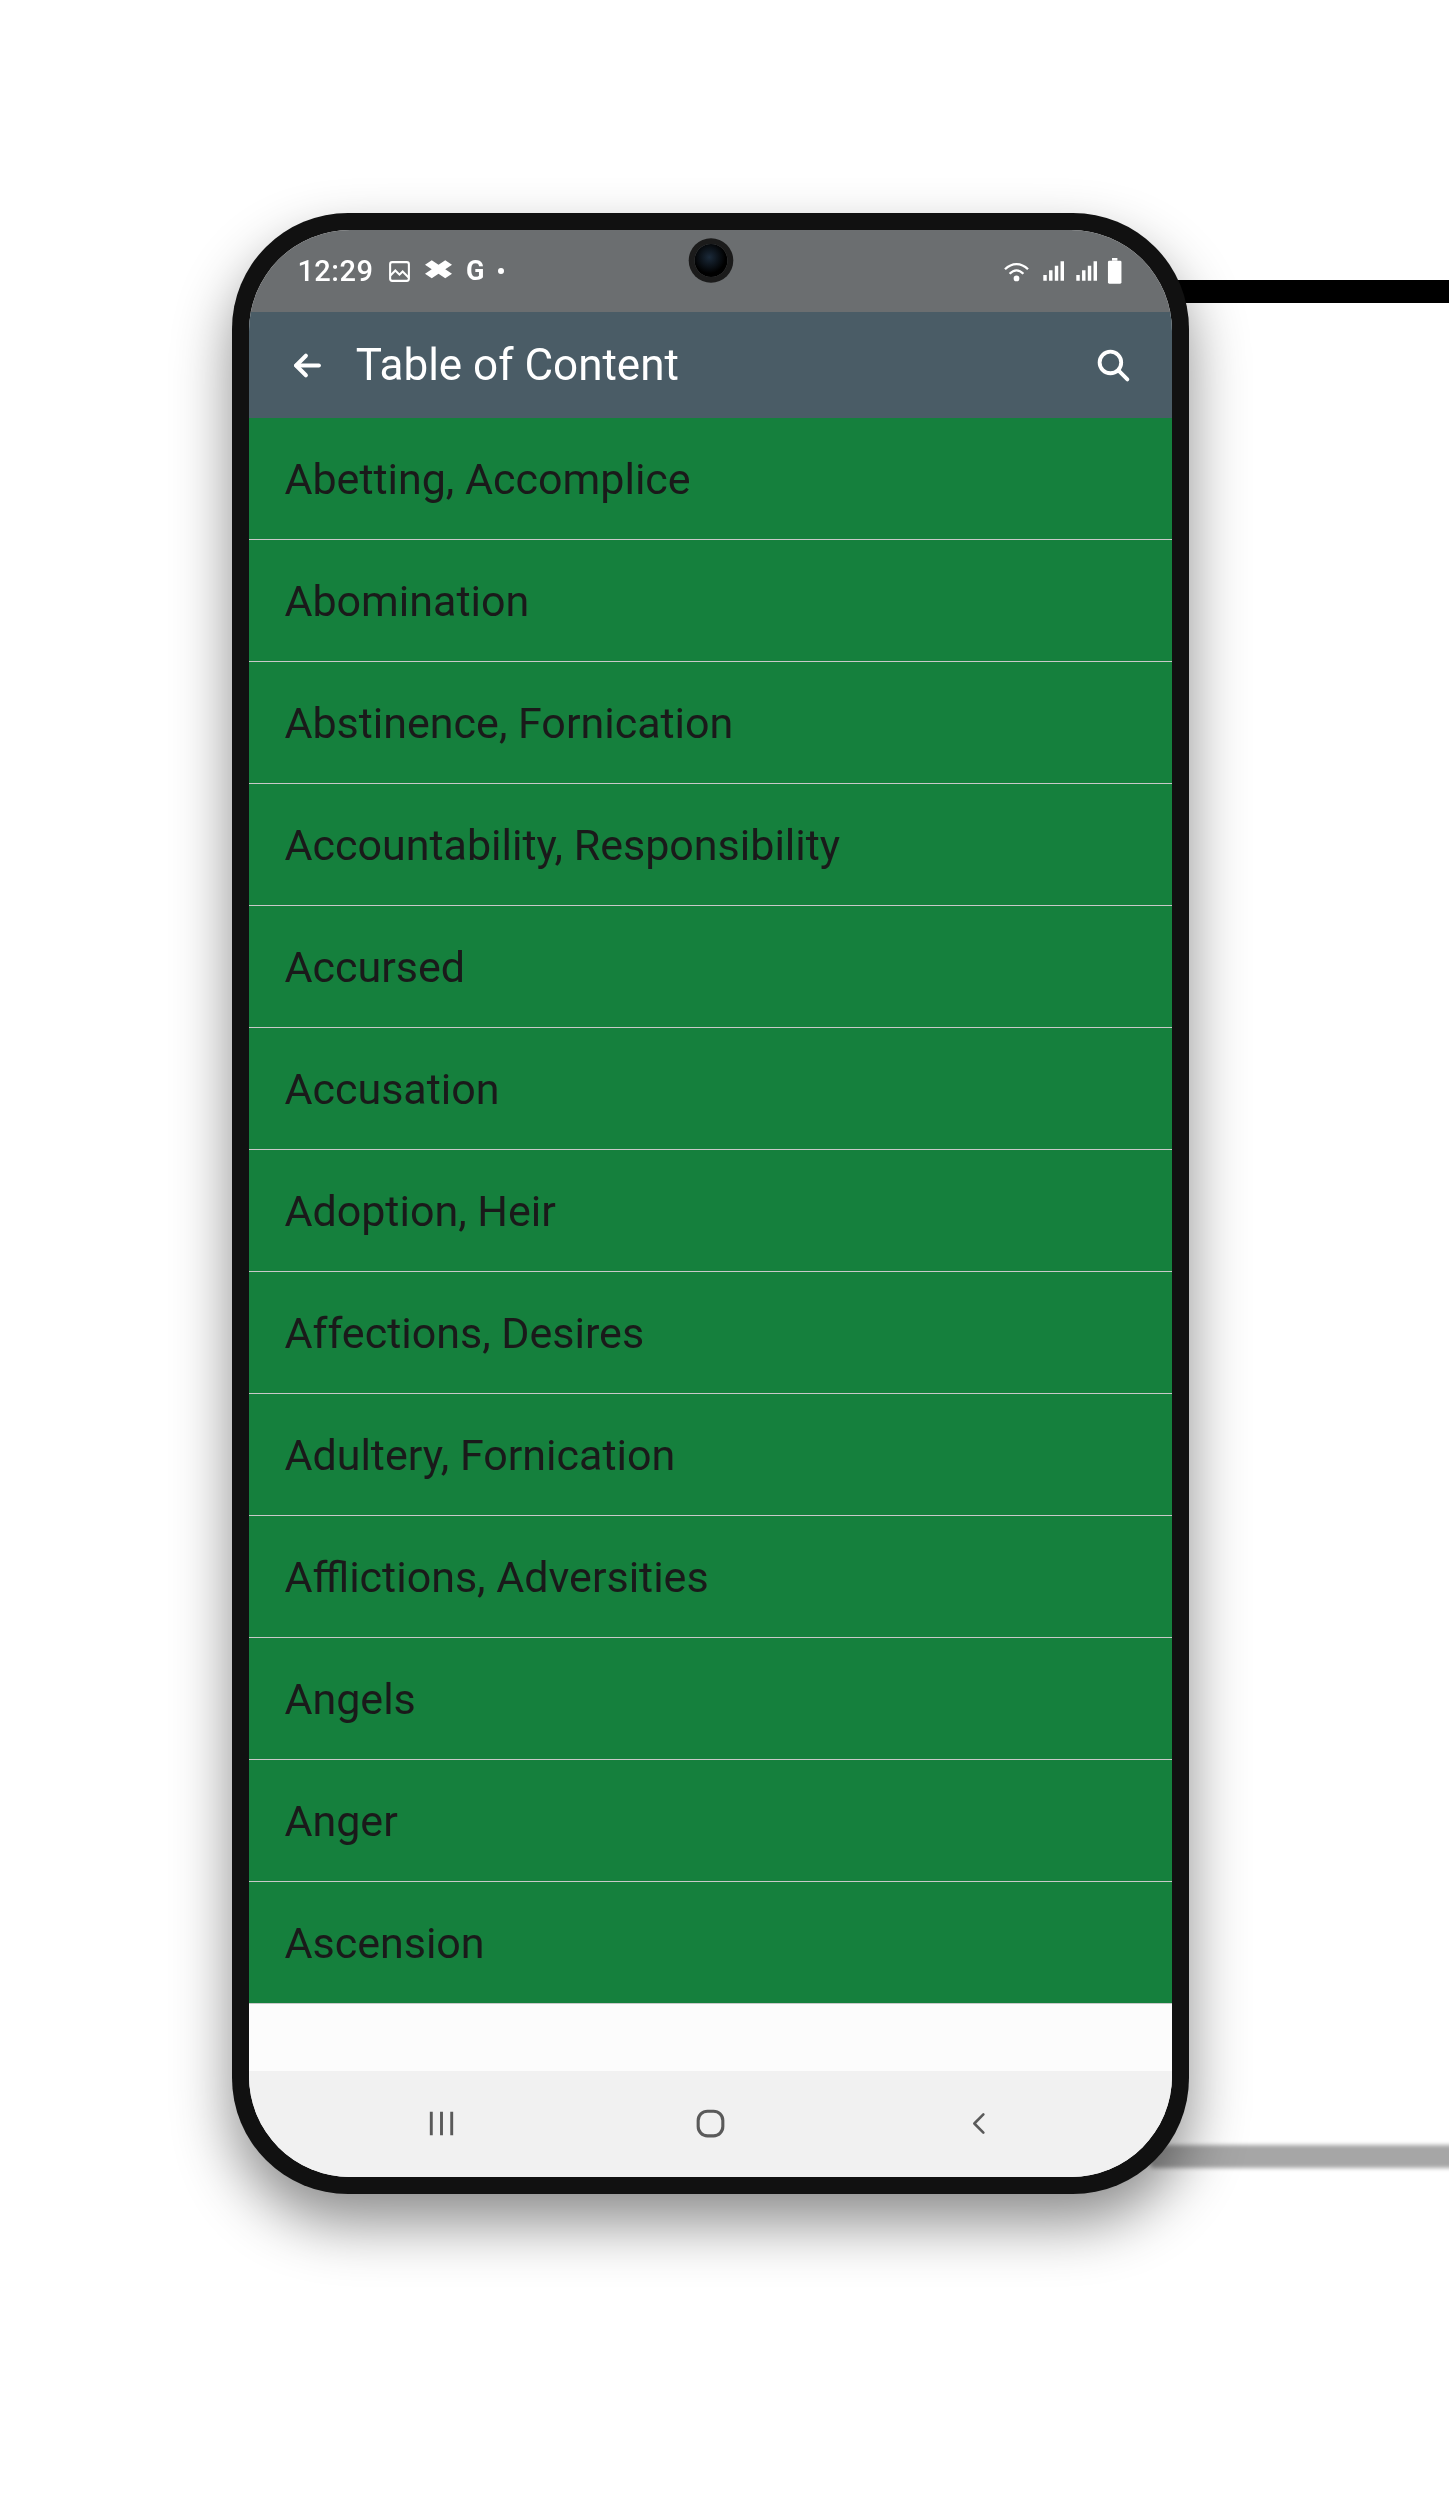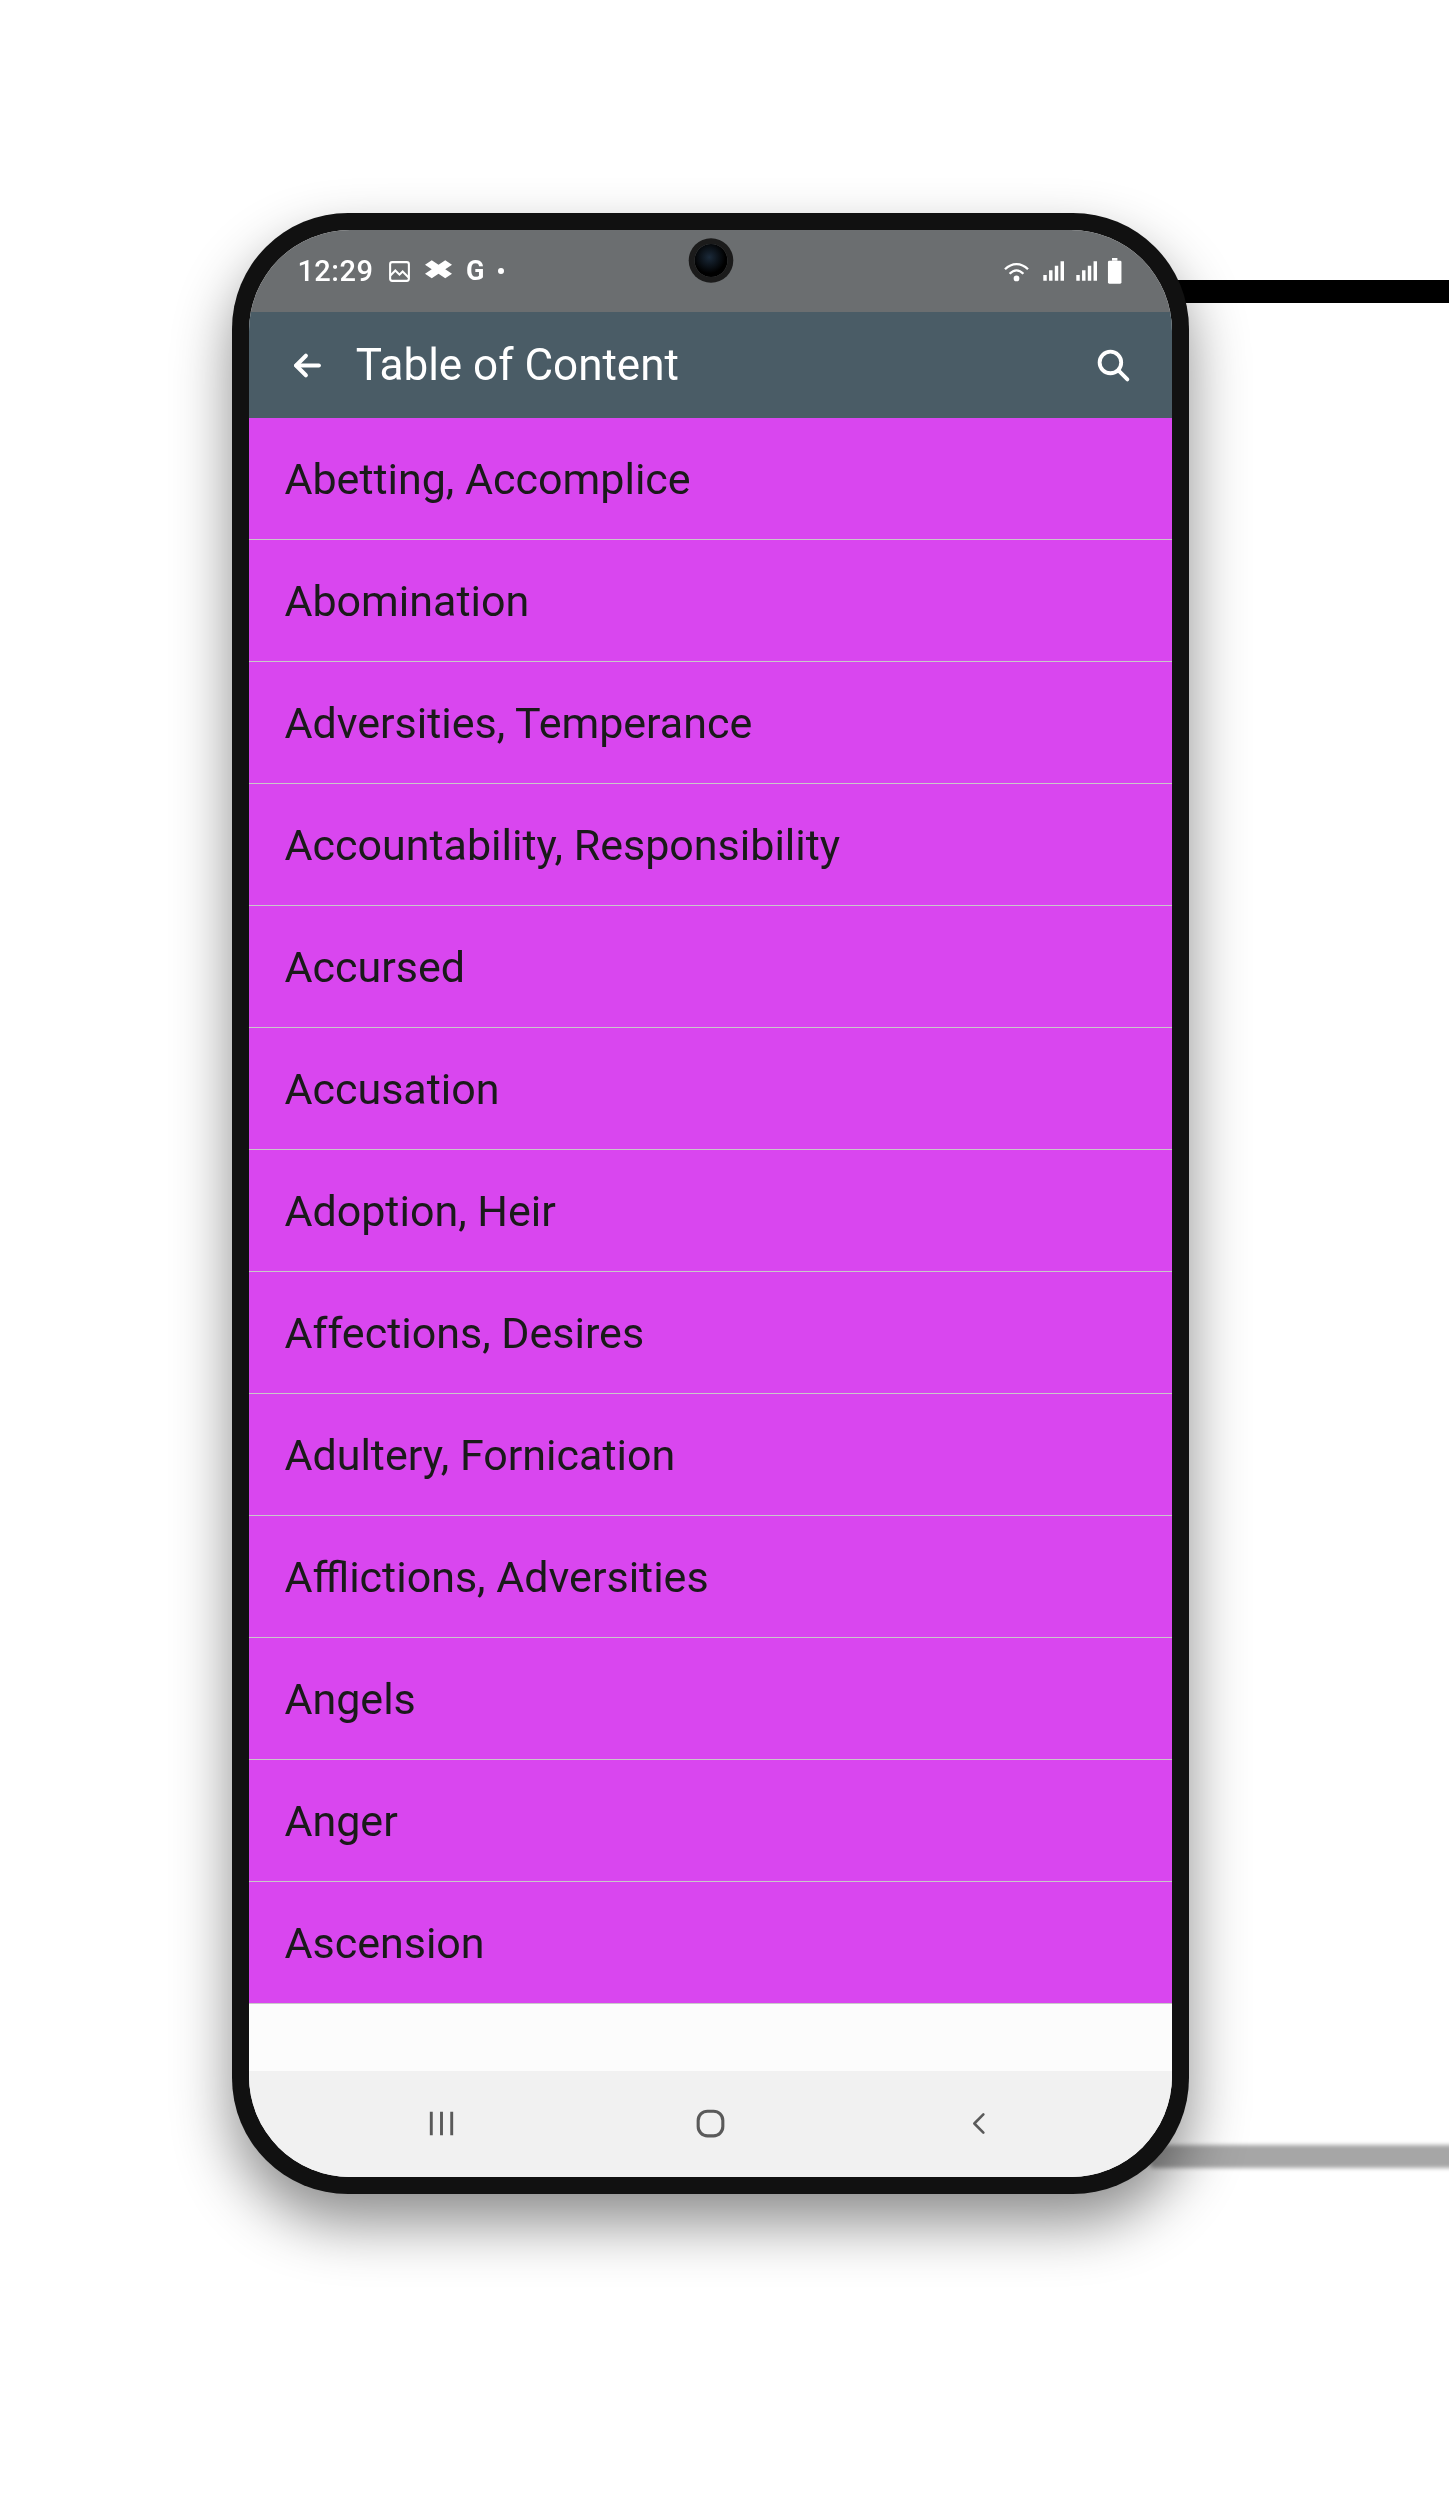--- a/index.html
+++ b/index.html
@@ -119,21 +119,21 @@
     background: #fcfcfc;
   }
   .row {
     height: 122px;
     display: flex;
     align-items: center;
     padding: 0 35px;
     font-size: 43px;
     color: #1a1a1a;
     border-bottom: 1.9px solid #c9c9c9;
-    background: #d946ef;
+    background: #15803d;
   }
   
   .nav-bar {
     height: 106px;
     background: #f1f1f1;
     display: flex;
     align-items: center;
     justify-content: space-around;
     padding: 0 58px;
   }
@@ -218,21 +218,21 @@
       </div>
 
       <div class="list">
         <div class="row">
             <span>Abetting, Accomplice</span>
           </div>
         <div class="row">
             <span>Abomination</span>
           </div>
         <div class="row">
-            <span>Adversities, Temperance</span>
+            <span>Abstinence, Fornication</span>
           </div>
         <div class="row">
             <span>Accountability, Responsibility</span>
           </div>
         <div class="row">
             <span>Accursed</span>
           </div>
         <div class="row">
             <span>Accusation</span>
           </div>

